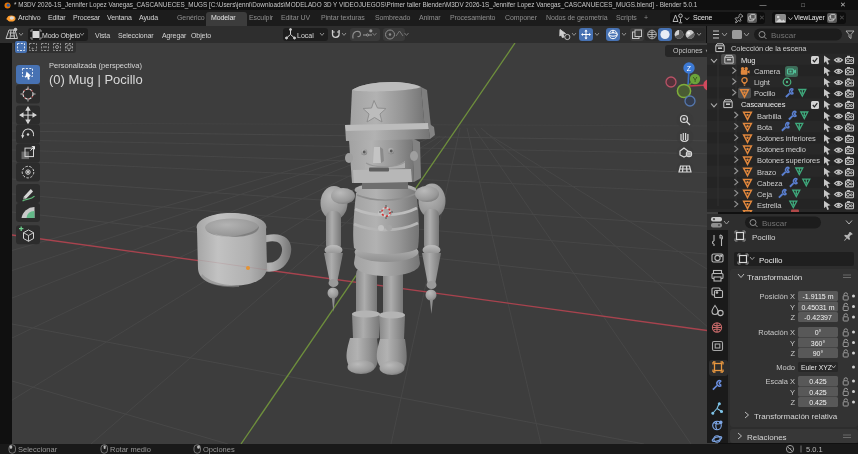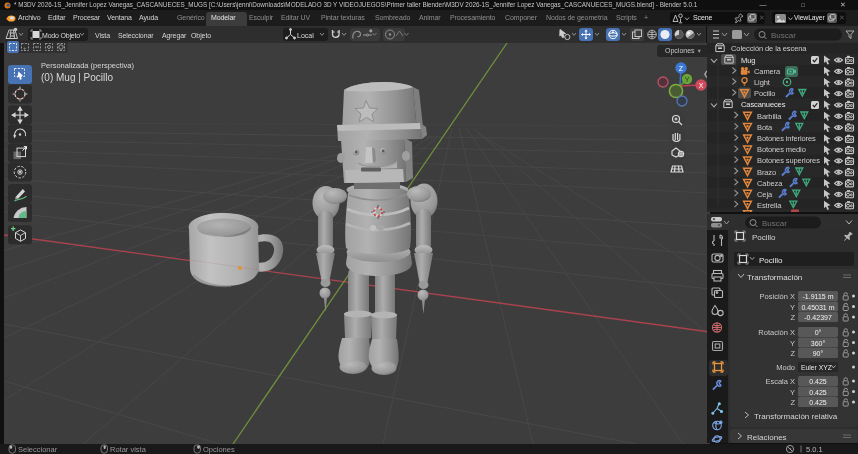--- a/index.html
+++ b/index.html
@@ -205,21 +205,21 @@
       </g>
       <g transform="translate(685,3.5)">
         <circle cx="5" cy="5" r="4.4" fill="#c9c9c9"></circle>
         <path d="M 2 8.4 A 4.4 4.4 0 0 0 8.8 3.2 Z" fill="#666"></path>
         <circle cx="3.6" cy="3.4" r="1.5" fill="#f4f4f4"></circle>
       </g>
       <path d="M 697 7 l 2 2.4 l 2 -2.4" stroke="#8f8f8f" fill="none"></path>
     </svg>
   </div>
 
-  <div class="abs" id="viewport" style="left:4px;top:43px;width:706px;height:401px;background:#3d3d3d;">
+  <div class="abs" id="viewport" style="left:12px;top:43px;width:706px;height:401px;background:#3d3d3d;">
   <svg width="706" height="401" viewBox="0 0 706 401">
     <defs>
       <linearGradient id="gcyl" x1="0" y1="0" x2="1" y2="0">
         <stop offset="0" stop-color="#a2a2a2"></stop>
             <stop offset="0.35" stop-color="#b2b2b2"></stop>
         <stop offset="0.7" stop-color="#959595"></stop>
             <stop offset="1" stop-color="#747474"></stop>
       </linearGradient>
       <linearGradient id="gmug" x1="0" y1="0" x2="1" y2="0">
         <stop offset="0" stop-color="#a6a6a6"></stop>
@@ -406,21 +406,21 @@
       <rect x="49.5" y="1.5" width="7" height="7" stroke-dasharray="2 1.3"></rect>
           <circle cx="53" cy="5" r="2.2"></circle>
     </g>
   </svg>
 
   
   <div class="abs" style="left:653px;top:2px;width:53px;height:12px;background:#262626;border-radius:3px;color:#c6c6c6;font-size:7px;line-height:12px;text-align:center;">Opciones <span style="font-size:5.5px;color:#9a9a9a;">▼</span></div>
 
   
   <div class="abs" style="left:37px;top:18px;font-size:7.5px;color:#d8d8d8;white-space:nowrap;">Personalizada (perspectiva)</div>
-  <div class="abs" style="left:37px;top:29px;font-size:10px;color:#d8d8d8;white-space:nowrap;">(0) Mug | Pocillo</div>
+  <div class="abs" style="left:37px;top:29px;font-size:13px;color:#d8d8d8;white-space:nowrap;">(0) Mug | Pocillo</div>
 
   
   <div class="abs" id="toolbar" style="left:4px;top:22px;width:24px;">
     <svg width="24" height="180" viewBox="0 0 24 180">
       <g>
         <rect x="0" y="0" width="24" height="19" rx="3" fill="#4772b3"></rect>
         <rect x="0" y="19.5" width="24" height="19" rx="3" fill="#2c2c2c"></rect>
         <rect x="0" y="40.6" width="24" height="19" rx="3" fill="#2c2c2c"></rect>
         <rect x="0" y="59.6" width="24" height="19" rx="3" fill="#2c2c2c"></rect>
         <rect x="0" y="78.6" width="24" height="19" rx="3" fill="#2c2c2c"></rect>
@@ -947,17 +947,17 @@
       <use href="#mouse" x="194" y="0"></use>
         <rect x="197.2" y="1.4" width="2.6" height="3.4" rx="1.2" fill="#b9b9b9"></rect>
       <g transform="translate(786,1)" stroke="#9a9a9a" fill="none" stroke-width="1">
         <circle cx="4" cy="4" r="3.6"></circle>
           <line x1="1.4" y1="1.4" x2="6.6" y2="6.6"></line>
         <path d="M 2.5 4 a 3 4.5 0 0 1 3 0" opacity="0.7"></path>
       </g>
       <line x1="801" y1="1.5" x2="801" y2="8.5" stroke="#777"></line>
     </svg>
     <div class="abs nowrap" style="left:18px;top:0.5px;font-size:7.5px;">Seleccionar</div>
-    <div class="abs nowrap" style="left:110px;top:0.5px;font-size:7.5px;">Rotar vista</div>
+    <div class="abs nowrap" style="left:110px;top:0.5px;font-size:7.5px;">Rotar medio</div>
     <div class="abs nowrap" style="left:203px;top:0.5px;font-size:7.5px;">Opciones</div>
     <div class="abs nowrap" style="left:806px;top:1px;font-size:7.5px;color:#b9b9b9;">5.0.1</div>
   </div>
 </div>
 
 </body></html>

